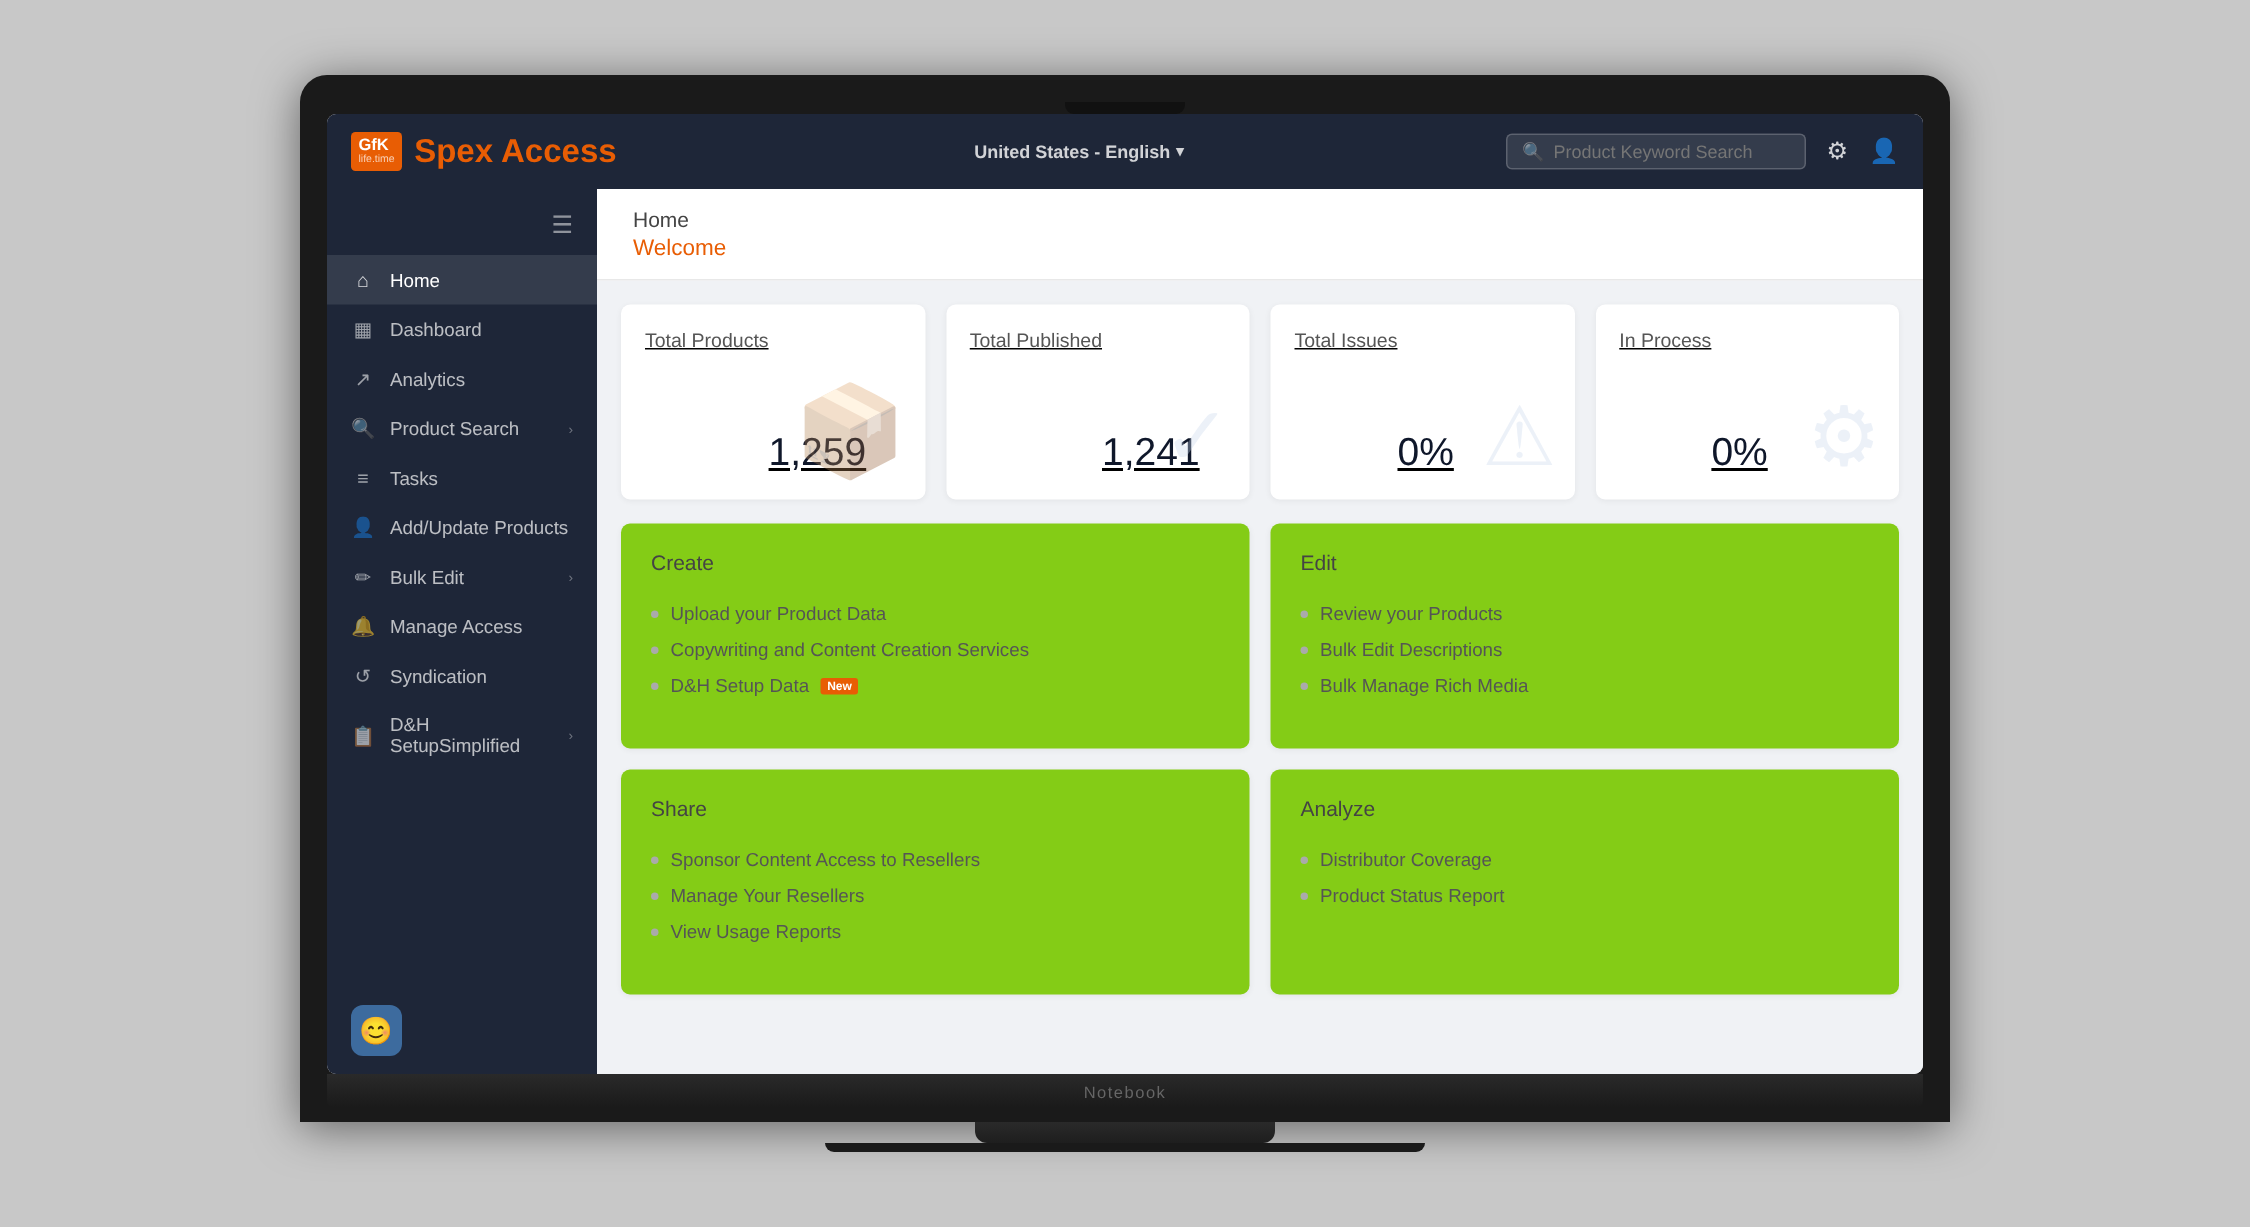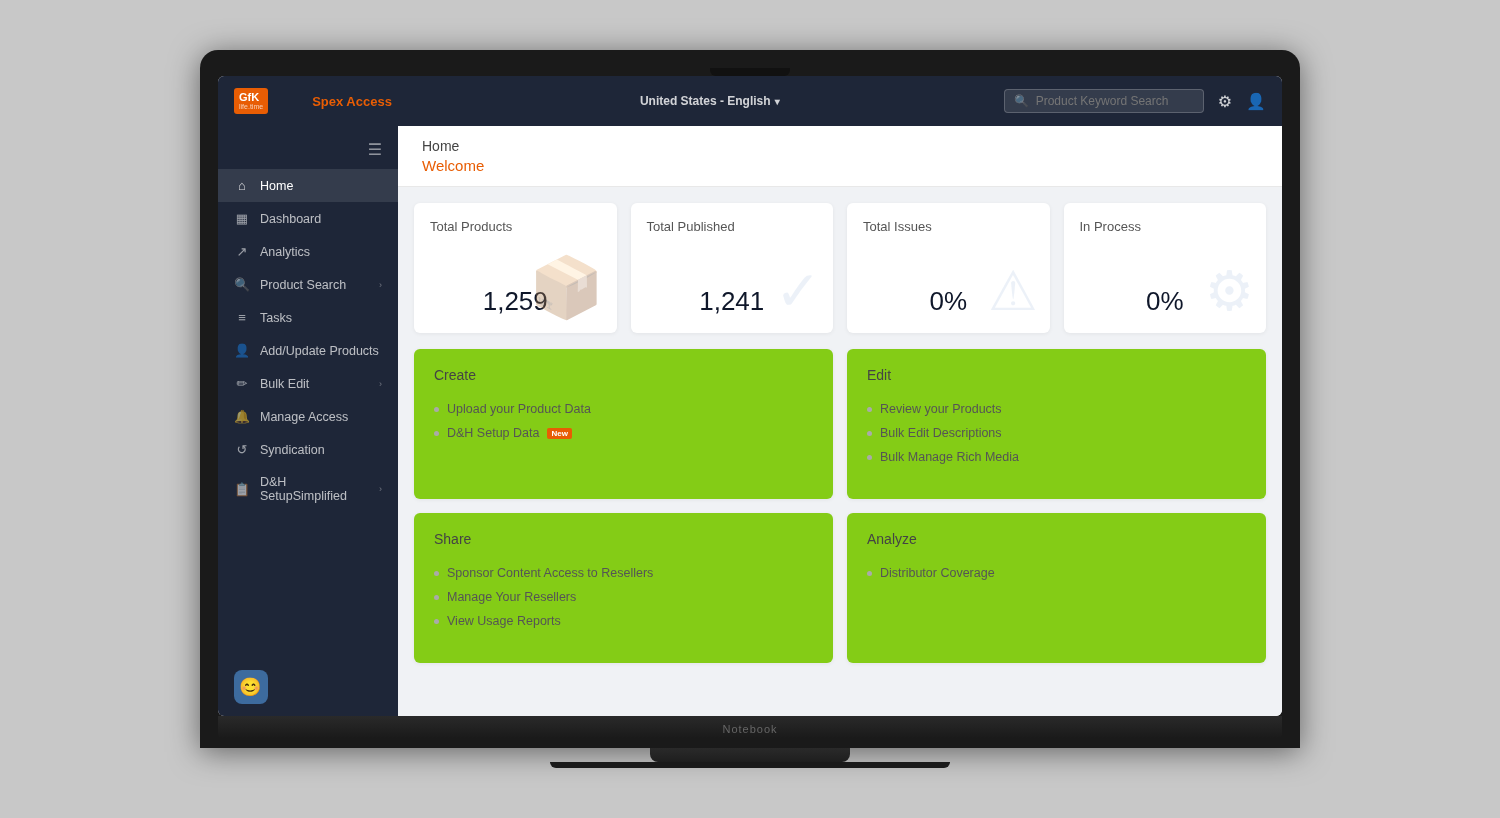--- a/index.html
+++ b/index.html
@@ -114,23 +114,22 @@
     }
 
     .gfk-sub {
       font-size: 7px;
       font-weight: normal;
       color: rgba(255,255,255,0.7);
     }
 
     .brand-name {
       color: white;
-      font-size: 13px;
+      font-size: 22px;
       font-weight: 300;
-      margin-left: 36px;
     }
 
     .brand-name span {
       color: #e85d04;
       font-weight: 600;
     }
 
     .locale-selector {
       color: rgba(255,255,255,0.8);
       font-size: 12px;
@@ -294,24 +293,25 @@
       gap: 14px;
     }
 
     
     .stat-card {
       background: white;
       border-radius: 6px;
       padding: 16px;
       box-shadow: 0 1px 4px rgba(0,0,0,0.06);
       display: flex;
-      flex-direction: column;
+      flex-direction: row;
       min-height: 130px;
       position: relative;
       overflow: hidden;
+      text-decoration: underline;
     }
 
     .stat-card-title {
       font-size: 13px;
       color: #555;
       font-weight: 500;
     }
 
     .stat-card-value {
       font-size: 26px;
@@ -506,20 +506,24 @@
             <div class="section-row">
 
               <div class="section-card">
                 <div class="section-card-title">Create</div>
                 <div class="section-link">
                   <span class="section-link-dot"></span>
                   <span>Upload your Product Data</span>
                 </div>
                 <div class="section-link">
                   <span class="section-link-dot"></span>
+                  <span>Copywriting and Content Creation Services</span>
+                </div>
+                <div class="section-link">
+                  <span class="section-link-dot"></span>
                   <span>D&amp;H Setup Data</span>
                   <span class="new-badge">New</span>
                 </div>
               </div>
 
               <div class="section-card">
                 <div class="section-card-title">Edit</div>
                 <div class="section-link">
                   <span class="section-link-dot"></span>
                   <span>Review your Products</span>
@@ -552,20 +556,24 @@
                   <span class="section-link-dot"></span>
                   <span>View Usage Reports</span>
                 </div>
               </div>
 
               <div class="section-card">
                 <div class="section-card-title">Analyze</div>
                 <div class="section-link">
                   <span class="section-link-dot"></span>
                   <span>Distributor Coverage</span>
+                </div>
+                <div class="section-link">
+                  <span class="section-link-dot"></span>
+                  <span>Product Status Report</span>
                 </div>
               </div>
 
             </div>
 
           </div>
         </div>
       </div>
     </div>
     <div class="laptop-base">

